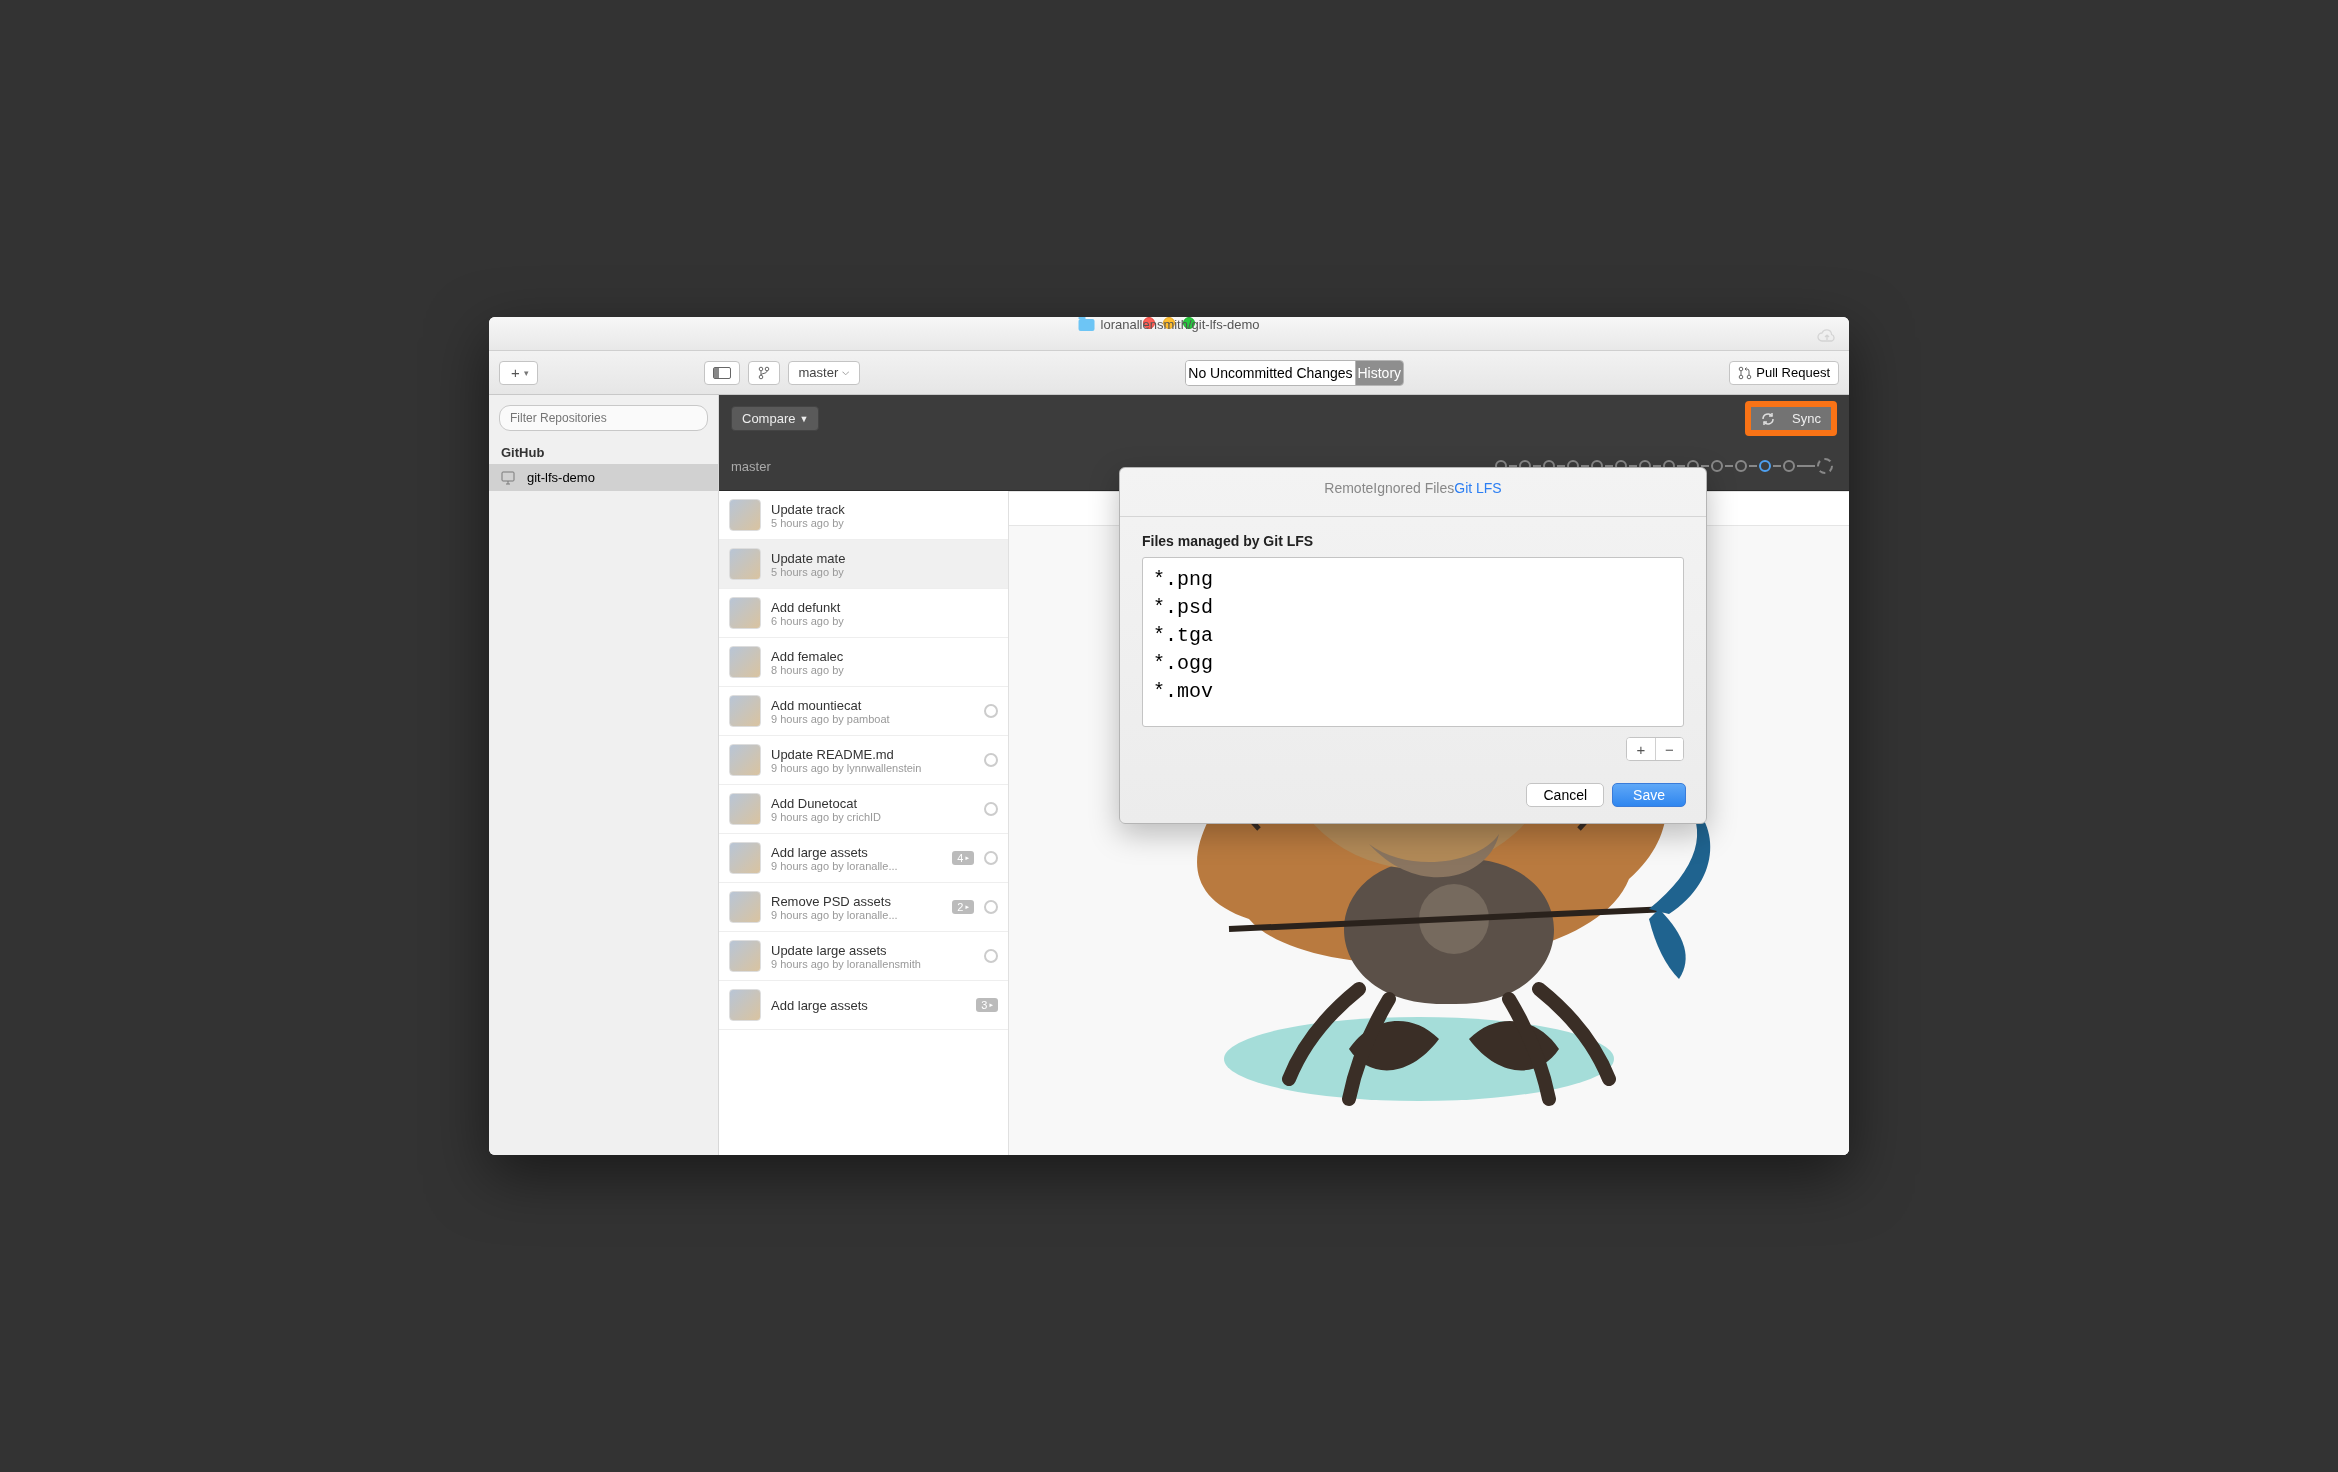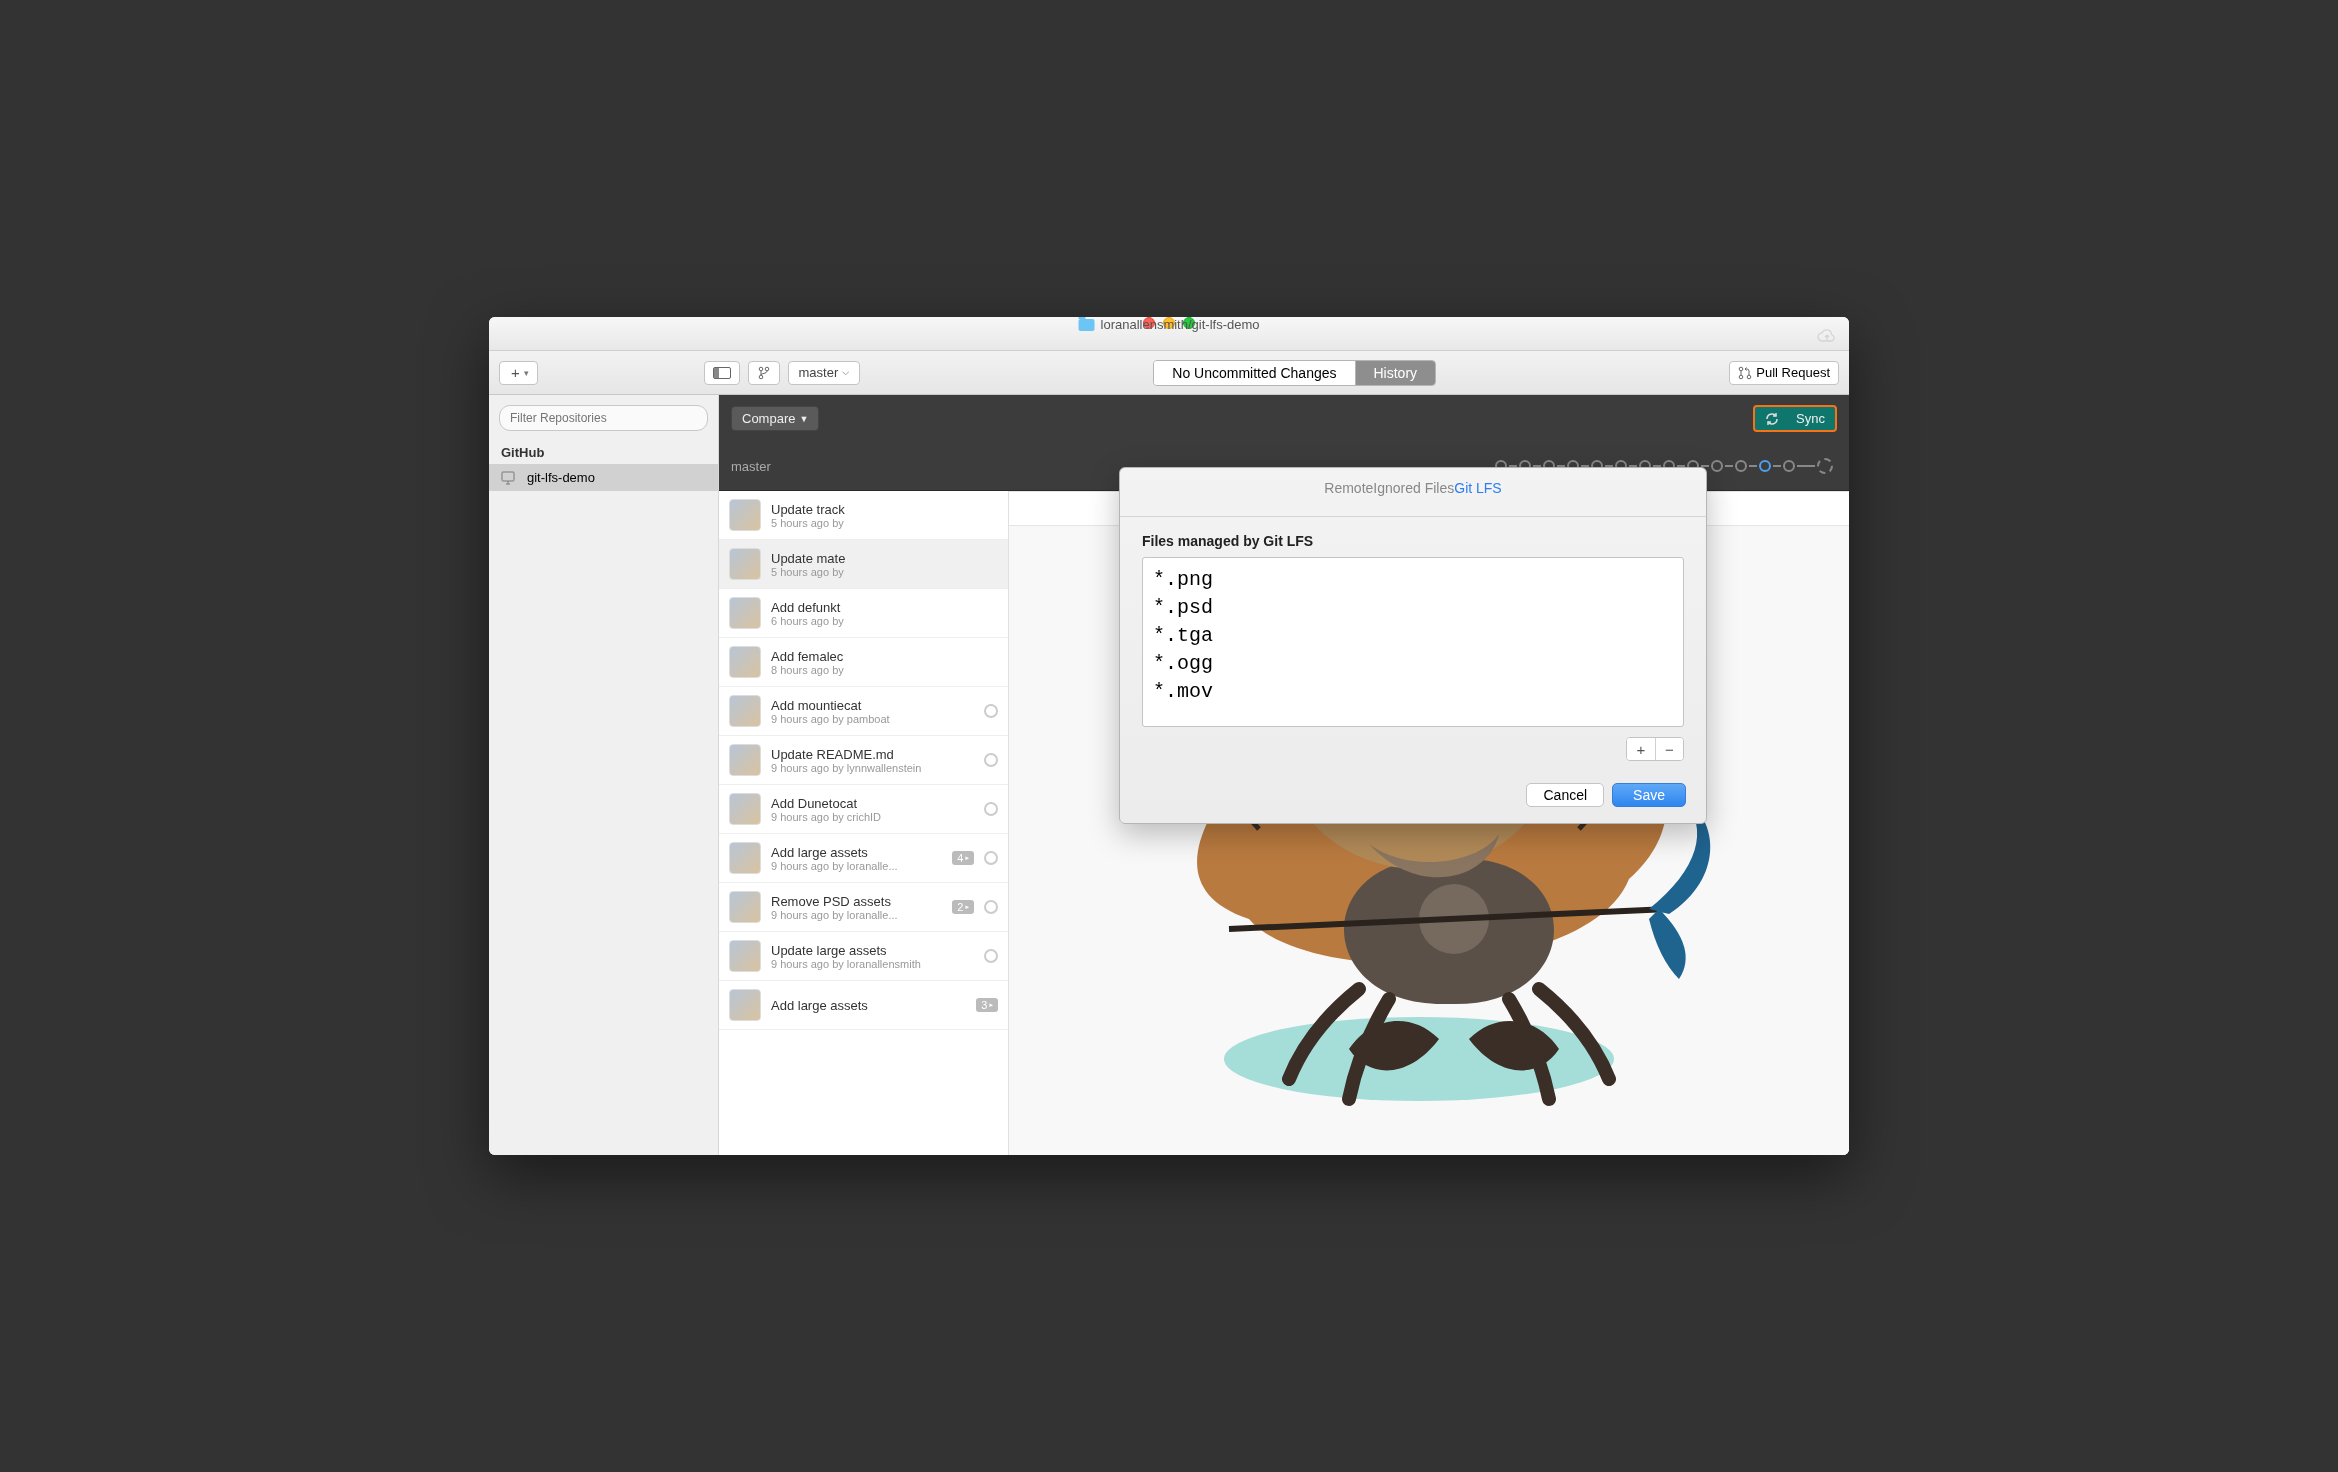--- a/index.html
+++ b/index.html
@@ -16,42 +16,42 @@
 .titlebar-center { position: absolute; left: 50%; transform: translateX(-50%); display: flex; align-items: center; gap: 6px; color: #555; font-size: 13px; }
 .folder-icon { width: 16px; height: 12px; background: #6dc5f5; border-radius: 2px; display: inline-block; position: relative; }
 .folder-icon::before { content: ''; position: absolute; top: -3px; left: 0; width: 7px; height: 3px; background: #6dc5f5; border-radius: 2px 2px 0 0; }
 .cloud-icon { margin-left: auto; opacity: 0.25; }
 
 
 .toolbar { height: 44px; background: linear-gradient(#f2f2f2, #e6e6e6); border-bottom: 1px solid #c8c8c8; display: flex; align-items: center; padding: 0 10px; gap: 8px; }
 .tb-btn { height: 24px; background: #fff; border: 1px solid #c4c4c4; border-radius: 4px; display: flex; align-items: center; justify-content: center; font-size: 13px; padding: 0 8px; cursor: pointer; }
 .tb-btn svg { display: block; }
 .segmented { display: flex; border: 1px solid #b5b5b5; border-radius: 4px; overflow: hidden; height: 26px; }
-.seg { padding: 0 18px; display: flex; align-items: center; font-size: 14px; background: #fff; cursor: pointer; border: none; }
+.seg { padding: 0 2px; display: flex; align-items: center; font-size: 14px; background: #fff; cursor: pointer; border: none; }
 .seg.active { background: #8e8e8e; color: #fff; }
 .seg + .seg { border-left: 1px solid #b5b5b5; }
 .toolbar .spacer { flex: 1; }
 .branch-select { display: flex; align-items: center; gap: 4px; padding: 0 10px; height: 24px; background: #fff; border: 1px solid #c4c4c4; border-radius: 4px; font-size: 13px; cursor: pointer; color: #444; }
 .chevron-down { font-size: 9px; color: #777; }
 
 
 .body { flex: 1; display: flex; overflow: hidden; }
 .sidebar { width: 230px; background: #f0f0f0; border-right: 1px solid #d8d8d8; display: flex; flex-direction: column; }
 .filter-input { margin: 10px; height: 26px; border: 1px solid #c8c8c8; border-radius: 11px; background: #fafafa; padding: 0 10px; font-size: 12px; color: #999; outline: none; }
 .sidebar-header { padding: 4px 12px; font-size: 13px; font-weight: bold; color: #333; }
 .repo-item { padding: 6px 12px; display: flex; align-items: center; gap: 12px; font-size: 13px; background: #d1d1d1; cursor: pointer; }
 .repo-item svg { opacity: 0.7; }
 
 .main { flex: 1; display: flex; flex-direction: column; background: #fff; position: relative; }
 
 
 .dark-header { height: 96px; background: #3c3c3c; border-bottom: 1px solid #2a2a2a; position: relative; display: flex; flex-direction: column; }
 .dark-top { height: 48px; display: flex; align-items: center; padding: 0 12px; }
 .compare-btn { background: #5a5a5a; border: 1px solid #444; color: #eee; font-size: 13px; padding: 4px 10px; border-radius: 4px; cursor: pointer; display: flex; align-items: center; gap: 4px; }
-.sync-btn { margin-left: auto; background: #0f766e; border: 2px solid #f97316; color: #eee; font-size: 13px; padding: 4px 10px; border-radius: 4px; cursor: pointer; display: flex; align-items: center; gap: 17px; }
+.sync-btn { margin-left: auto; background: #737373; border: 6px solid #f97316; color: #eee; font-size: 13px; padding: 4px 10px; border-radius: 4px; cursor: pointer; display: flex; align-items: center; gap: 17px; }
 .dark-bottom { height: 48px; display: flex; align-items: center; padding: 0 12px; color: #aaa; font-size: 13px; position: relative; }
 .timeline { position: absolute; right: 16px; top: 50%; transform: translateY(-50%); display: flex; align-items: center; gap: 2px; }
 .tl-node { width: 12px; height: 12px; border: 2px solid #888; border-radius: 50%; background: transparent; }
 .tl-node.active { border-color: #4ea0f0; }
 .tl-dash { width: 8px; height: 2px; background: #888; }
 .tl-head { width: 16px; height: 16px; border: 2px dashed #888; border-radius: 50%; }
 
 
 .content-row { flex: 1; display: flex; overflow: hidden; }
 .commits-list { width: 290px; border-right: 1px solid #e0e0e0; overflow-y: auto; background: #fff; }

